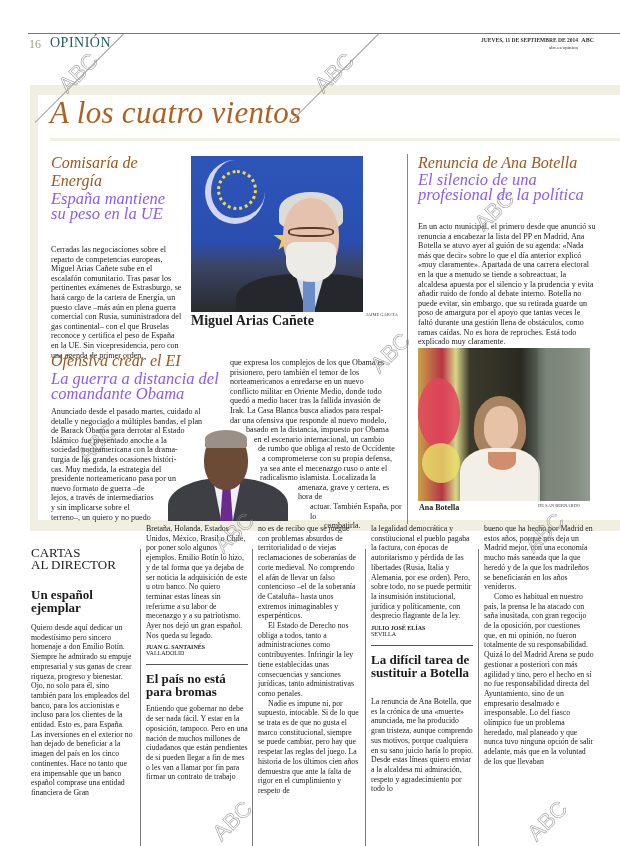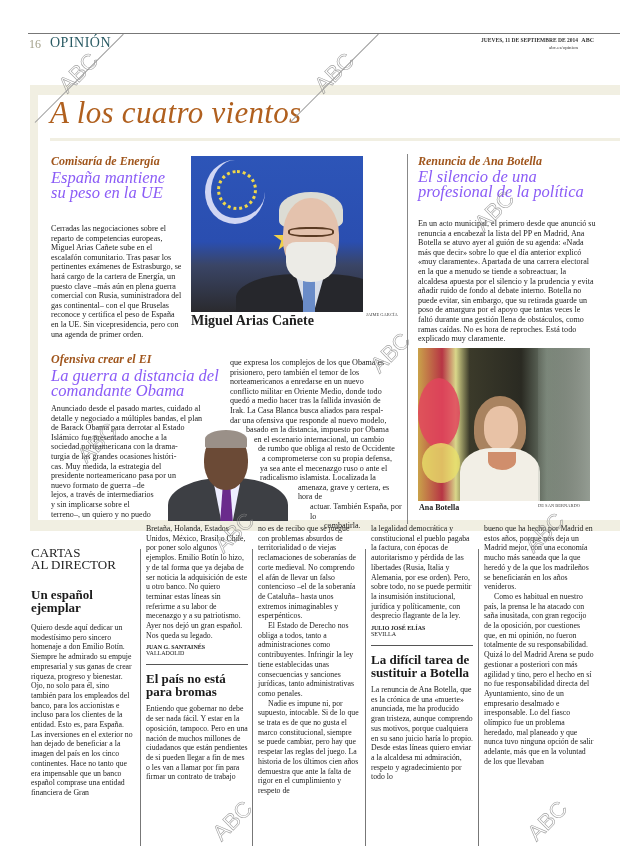--- a/index.html
+++ b/index.html
@@ -11,21 +11,21 @@
   .section { position: absolute; left: 50px; top: 35px; font-size: 14px; color: #2a5b64; letter-spacing: 0.5px; font-family: "Liberation Serif", serif; }
   .dateline { position: absolute; right: 42px; top: 37px; font-size: 5.5px; font-weight: bold; text-align: right; color: #333; line-height: 7px; font-family: "Liberation Serif", serif; }
   .dateline .sub { font-weight: normal; font-size: 5px; }
   .dateline .abc { position: absolute; right: -16px; top: 0; font-size: 6px; }
 
   .box { position: absolute; left: 30px; right: 0; top: 85px; height: 446px; background: #f1efe2; }
   .box-inner { position: absolute; left: 38px; right: 0; top: 95px; height: 425px; background: #fff; }
   .box-title { position: absolute; left: 50px; top: 95px; font-size: 31px; font-style: italic; color: #b0601f; font-family: "Liberation Serif", serif; letter-spacing: 0.3px; }
   .title-rule { position: absolute; left: 50px; right: 0; top: 138px; border-top: 3px solid #f1efe2; }
 
-  .kicker { font-family: "Liberation Serif", serif; font-weight: bold; font-style: italic; color: #a0561d; font-size: 12px; }
+  .kicker { font-family: "Liberation Serif", serif; font-weight: normal; font-style: italic; color: #a0561d; font-size: 16px; }
   .headline { font-family: "Liberation Serif", serif; font-style: italic; font-size: 16.5px; line-height: 15px; color: #8b5cf6; font-weight: normal; }
   .body { font-family: "Liberation Serif", serif; font-size: 8.1px; line-height: 9.6px; color: #222; text-align: left; }
 
   .a1 { position: absolute; left: 51px; top: 154px; width: 132px; }
   .a1 .headline { margin-top: 1px; }
   .a1 .body { margin-top: 24px; }
 
   .photo-canete { position: absolute; left: 191px; top: 156px; width: 172px; height: 156px;
     background: linear-gradient(180deg, #2d55b8 0%, #2a4eb0 55%, #3a4566 70%, #2a2a2e 100%); overflow: hidden; }
   .photo-canete .head { position: absolute; left: 92px; top: 42px; width: 56px; height: 76px; border-radius: 48% 48% 44% 44%; background: #e4c2ad; }
@@ -220,21 +220,21 @@
   <div class="body indent">Nadie es impune ni, por supuesto, intocable. Si de lo que se trata es de que no gusta el marco constitucional, siempre se puede cambiar, pero hay que respetar las reglas del juego. La historia de los últimos cien años demuestra que ante la falta de rigor en el cumplimiento y respeto de</div>
 </div>
 <div class="vrule" style="left:365px"></div>
 
 <div class="col col-l4">
   <div class="body">la legalidad democrática y constitucional el pueblo pagaba la factura, con épocas de autoritarismo y pérdida de las libertades (Rusia, Italia y Alemania, por ese orden). Pero, sobre todo, no se puede permitir la insumisión institucional, jurídica y políticamente, con desprecio flagrante de la ley.</div>
   <div class="sig">JULIO JOSÉ ELÍAS</div>
   <div class="sig-place">SEVILLA</div>
   <div class="sep"></div>
   <div class="letter-title">La difícil tarea de sustituir a Botella</div>
-  <div class="body" style="margin-top:6px">La renuncia de Ana Botella, que es la crónica de una «muerte» anunciada, me ha producido gran tristeza, aunque comprendo sus motivos, porque cualquiera en su sano juicio haría lo propio. Desde estas líneas quiero enviar a la alcaldesa mi admiración, respeto y agradecimiento por todo lo</div>
+  <div class="body" style="margin-top:18px">La renuncia de Ana Botella, que es la crónica de una «muerte» anunciada, me ha producido gran tristeza, aunque comprendo sus motivos, porque cualquiera en su sano juicio haría lo propio. Desde estas líneas quiero enviar a la alcaldesa mi admiración, respeto y agradecimiento por todo lo</div>
 </div>
 <div class="vrule" style="left:478px"></div>
 
 <div class="col col-l5">
   <div class="body">bueno que ha hecho por Madrid en estos años, porque nos deja un Madrid mejor, con una economía mucho más saneada que la que heredó y de la que los madrileños se beneficiarán en los años venideros.</div>
   <div class="body indent">Como es habitual en nuestro país, la prensa le ha atacado con saña inusitada, con gran regocijo de la oposición, por cuestiones que, en mi opinión, no fueron totalmente de su responsabilidad. Quizá lo del Madrid Arena se pudo gestionar a posteriori con más agilidad y tino, pero el hecho en sí no fue responsabilidad directa del Ayuntamiento, sino de un empresario desalmado e irresponsable. Lo del fiasco olímpico fue un problema heredado, mal planeado y que nunca tuvo ninguna opción de salir adelante, más que en la voluntad de los que llevaban</div>
 </div>
 
 <div class="wm" style="left:56px;top:60px">ABC</div>
 <div class="wm-line" style="left:35px;top:122px;width:125px"></div>

